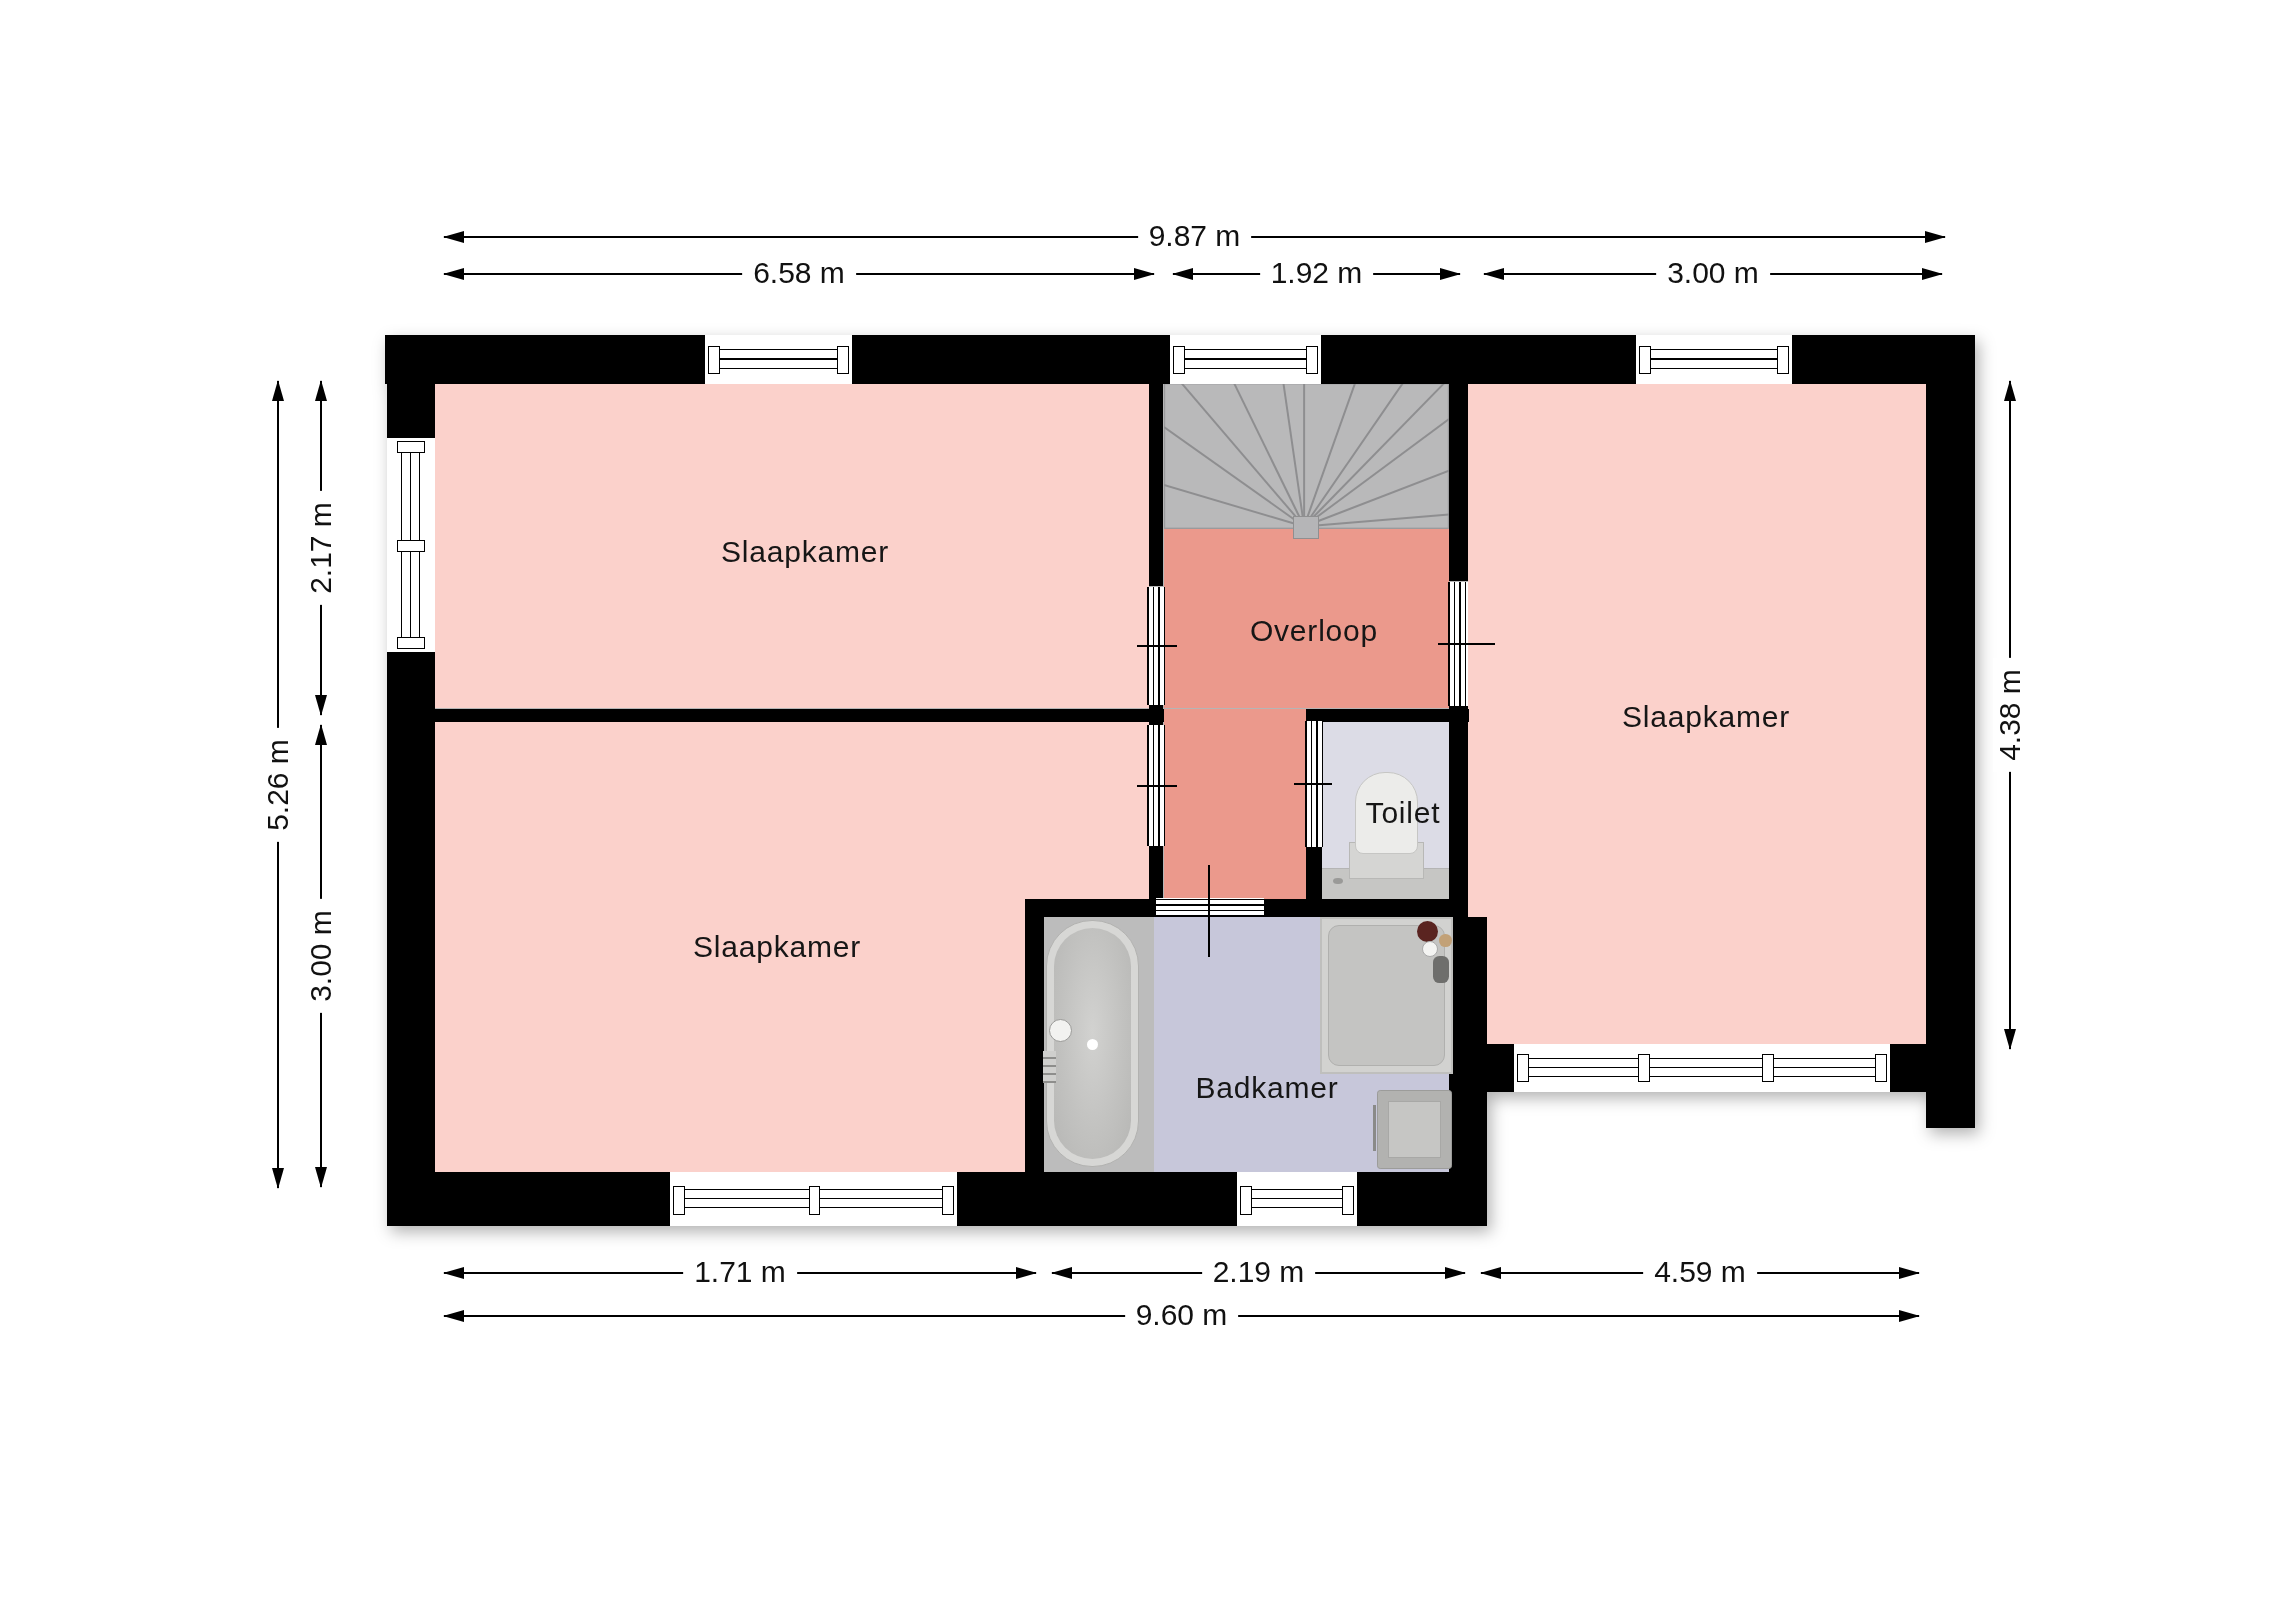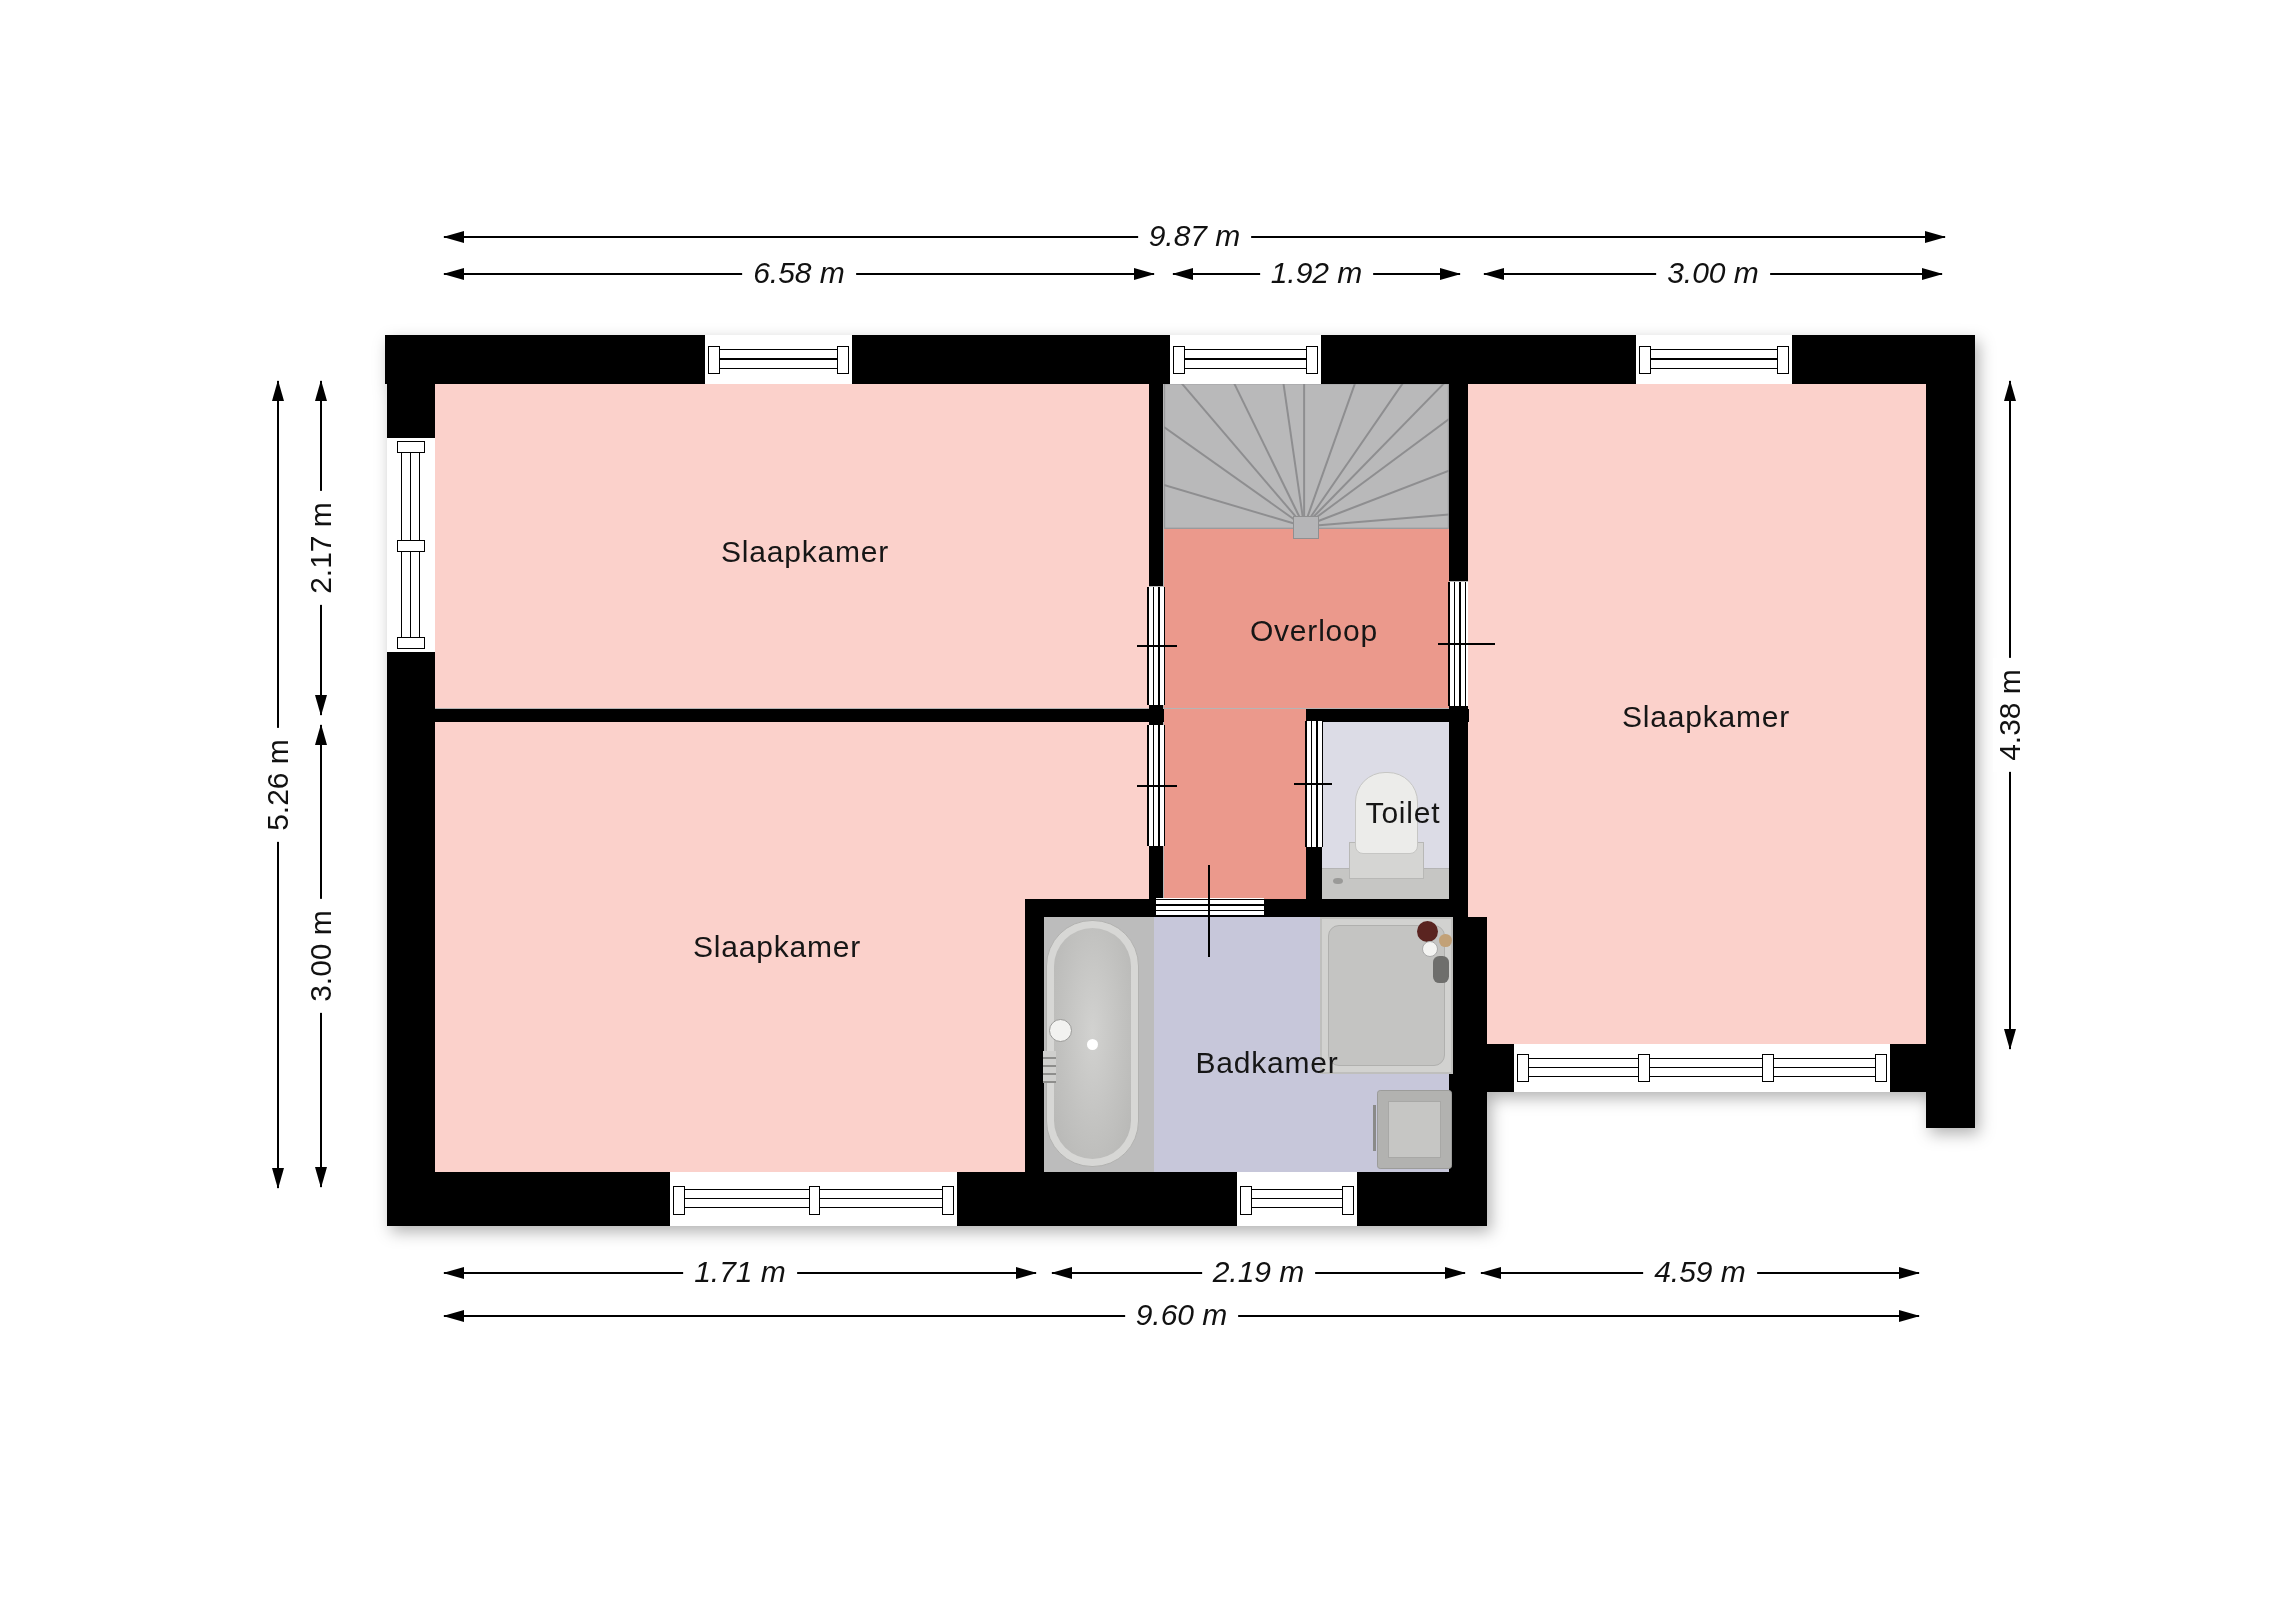--- a/index.html
+++ b/index.html
@@ -19,21 +19,21 @@
   .glass-v{position:absolute;top:6.4px;bottom:6.4px;left:50%;width:17.5px;margin-left:-10.4px;
            border:1.6px solid #000;background:#fff;}
   .glass-v .mid{position:absolute;top:0;bottom:0;left:50%;margin-left:-0.8px;width:1.6px;background:#000;}
   .cap{position:absolute;background:#fff;border:1.6px solid #000;}
   
   .door-v{position:absolute;background:repeating-linear-gradient(90deg,#000 0 1.6px,#fff 1.6px 5.6px);}
   .door-h{position:absolute;background:repeating-linear-gradient(0deg,#000 0 1.6px,#fff 1.6px 5.6px);}
   .tick-h{position:absolute;height:2.4px;background:#000;}
   .tick-v{position:absolute;width:2.4px;background:#000;}
   
-  .dim-h{position:absolute;height:0;border-top:2.4px solid #000;font-style:italic;}
+  .dim-h{position:absolute;height:0;border-top:2.4px solid #000;}
   .dim-h::before{content:"";position:absolute;left:-0.8px;top:-7.2px;width:0;height:0;
     border-top:6.4px solid transparent;border-bottom:6.4px solid transparent;border-right:21px solid #000;}
   .dim-h::after{content:"";position:absolute;right:-0.8px;top:-7.2px;width:0;height:0;
     border-top:6.4px solid transparent;border-bottom:6.4px solid transparent;border-left:21px solid #000;}
   .dim-v{position:absolute;width:0;border-left:2.4px solid #000;}
   .dim-v::before{content:"";position:absolute;top:-0.8px;left:-7.2px;width:0;height:0;
     border-left:6.4px solid transparent;border-right:6.4px solid transparent;border-bottom:21px solid #000;}
   .dim-v::after{content:"";position:absolute;bottom:-0.8px;left:-7.2px;width:0;height:0;
     border-left:6.4px solid transparent;border-right:6.4px solid transparent;border-top:21px solid #000;}
   .dim-label{position:absolute;left:50%;top:-1.6px;transform:translate(-50%,-50%);
@@ -233,17 +233,17 @@
   </div>
   <div class="dim-h" style="left:444px;top:1315px;width:1475px;">
     <span class="dim-label">9.60 m</span>
   </div>
 
   <div class="room-label" style="left:805px;top:552px;">Slaapkamer</div>
   <div class="room-label" style="left:777px;top:947px;">Slaapkamer</div>
   <div class="room-label" style="left:1706px;top:717px;">Slaapkamer</div>
   <div class="room-label" style="left:1314px;top:631px;">Overloop</div>
   <div class="room-label" style="left:1403px;top:813px;">Toilet</div>
-  <div class="room-label" style="left:1267px;top:1063px;">Badkamer</div>
+  <div class="room-label" style="left:1267px;top:1088px;">Badkamer</div>
 
 
 </div>
 
 
 </body></html>

